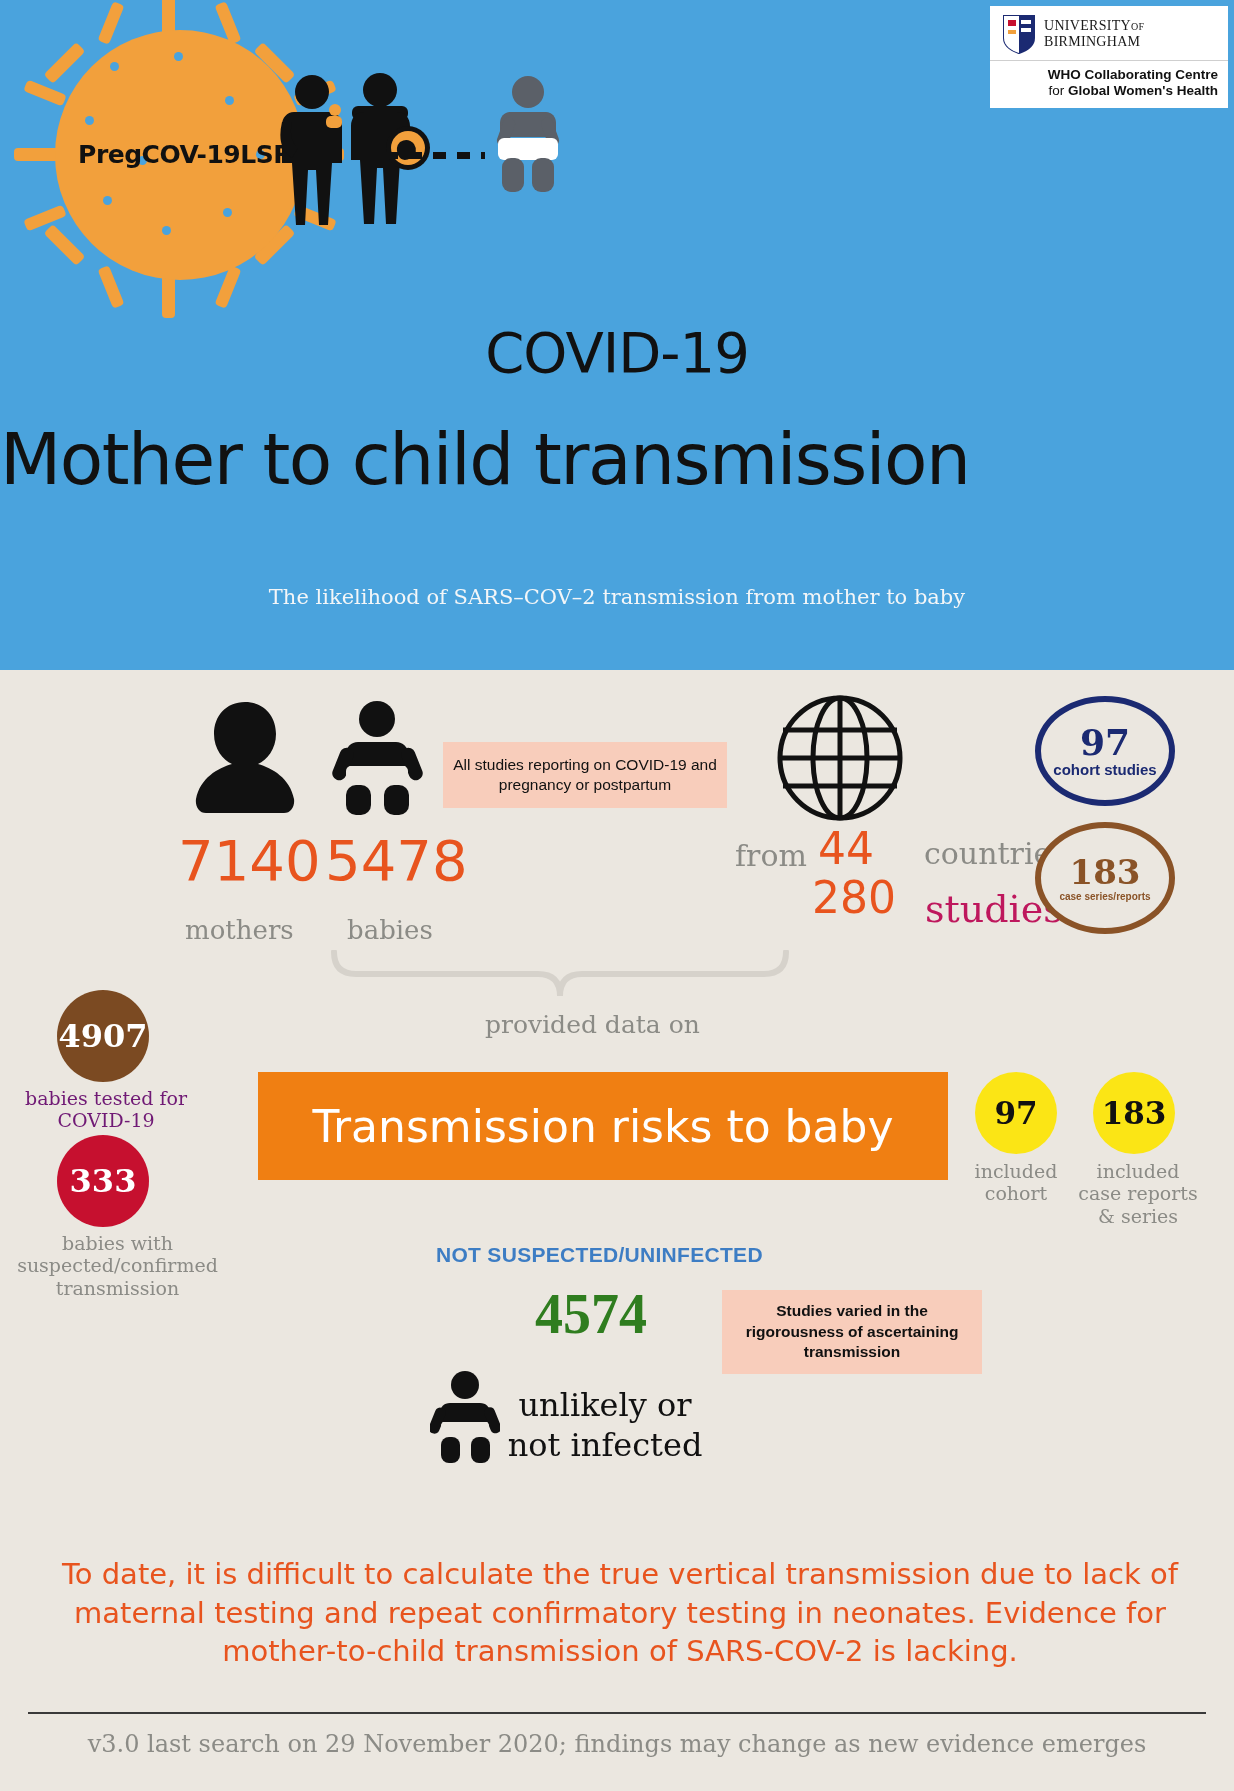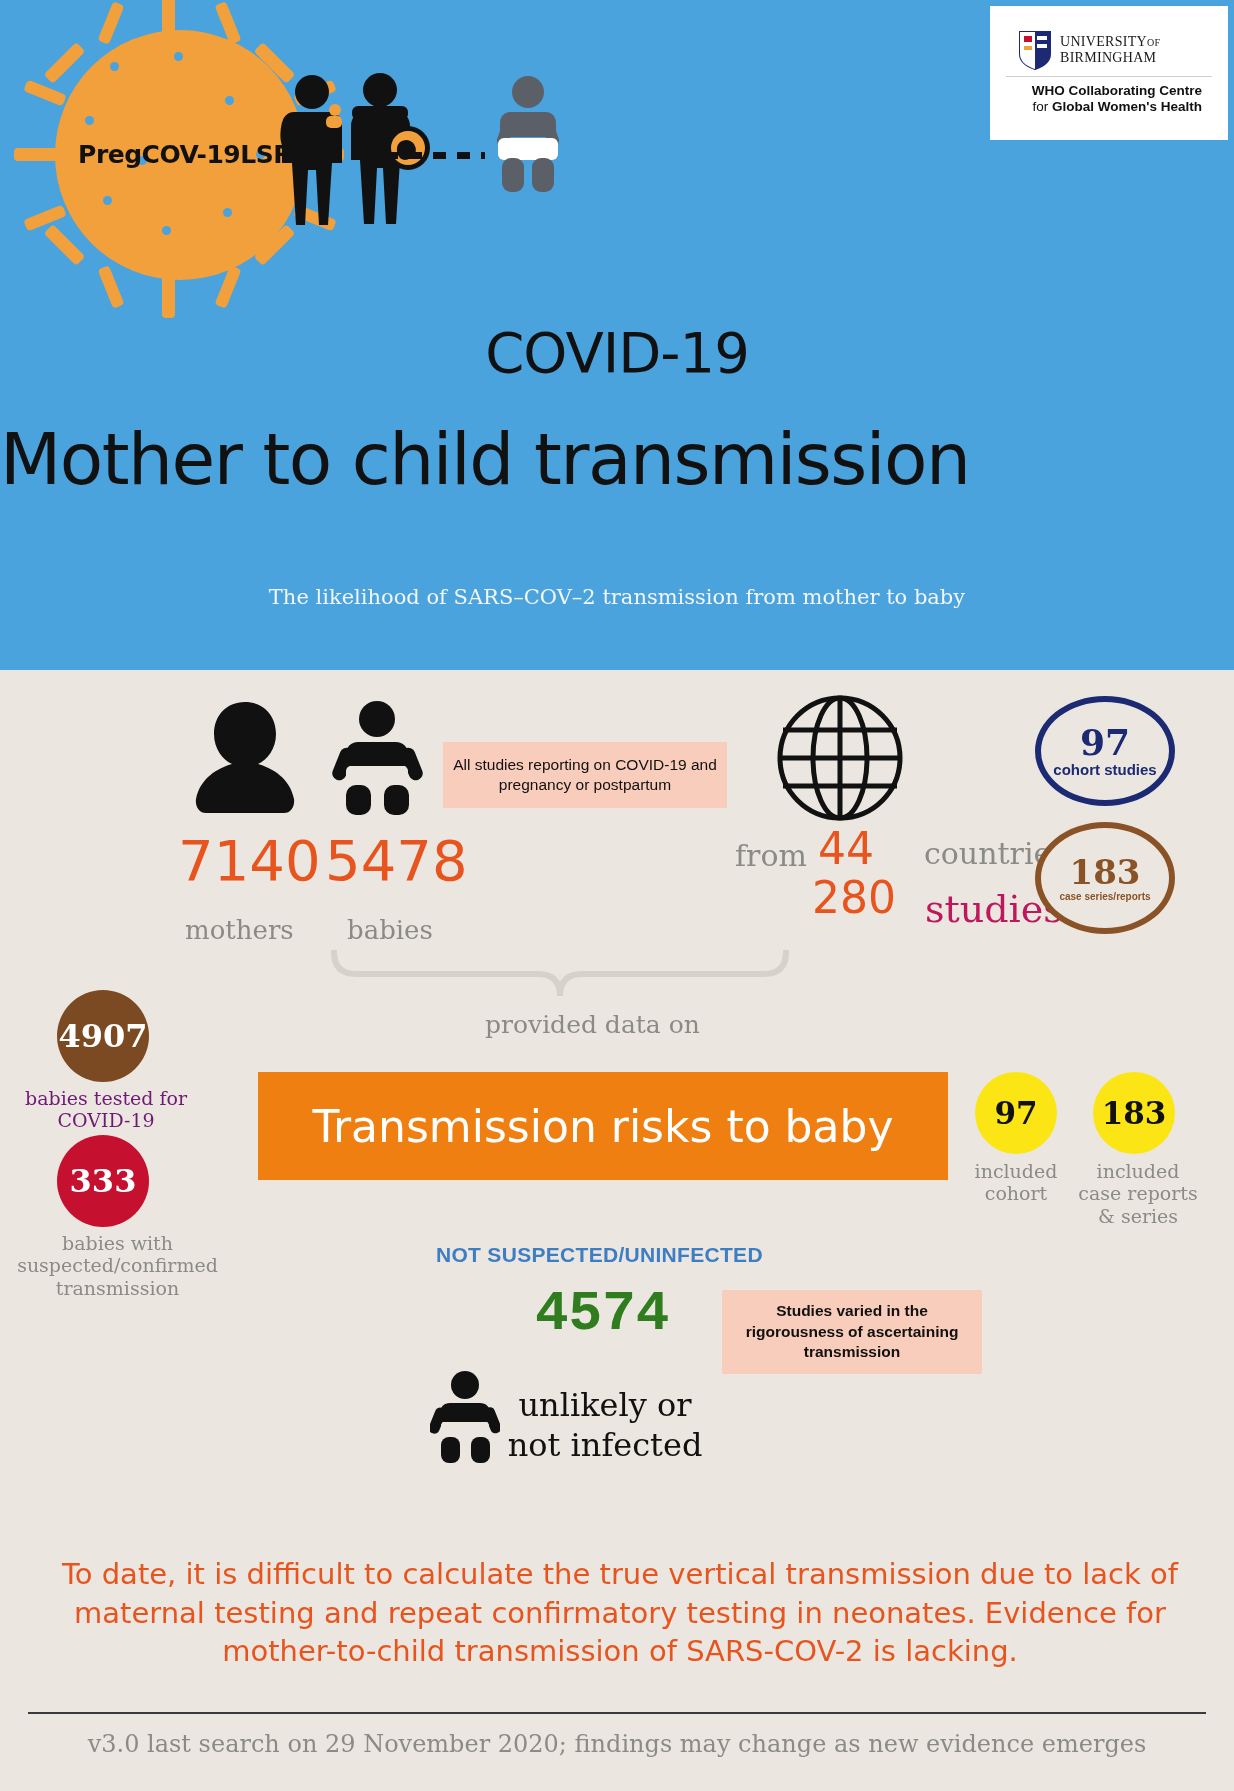--- a/index.html
+++ b/index.html
@@ -73,21 +73,21 @@
     width: 100px; height: 7px;
     background: repeating-linear-gradient(to right, #111 0 13px, transparent 13px 24px);
   }
 
   
   .uni-box {
     position: absolute;
     right: 6px; top: 6px;
     width: 238px;
     background: #ffffff;
-    padding: 16px;
+    padding: 0;
     box-sizing: border-box;
   }
   .uni-top {
     display: flex;
     align-items: center;
     gap: 8px;
     padding: 8px 10px 6px 12px;
     border-bottom: 1px solid #cfcfcf;
   }
   .crest {
@@ -331,21 +331,21 @@
     line-height: 1.18;
   }
 
   .notsus {
     position: absolute; left: 436px; top: 1243px;
     font-family: "Liberation Sans", sans-serif; font-weight: bold;
     font-size: 21px; color: #3d7dc4; letter-spacing: 0.3px;
   }
   .num4574 {
     position: absolute; left: 535px; top: 1282px;
-    font-family: Liberation Mono, monospace; font-weight: bold;
+    font-family: Liberation Serif, serif; font-weight: bold;
     font-size: 56px; color: #2f7d1f;
   }
   .pinkbox2 {
     position: absolute; left: 722px; top: 1290px;
     width: 260px; height: 84px;
     background: #f8cdbb;
     display: flex; align-items: center; justify-content: center;
     text-align: center;
     font-family: "Liberation Sans", sans-serif;
     font-weight: bold; font-size: 15.5px; color: #111;

